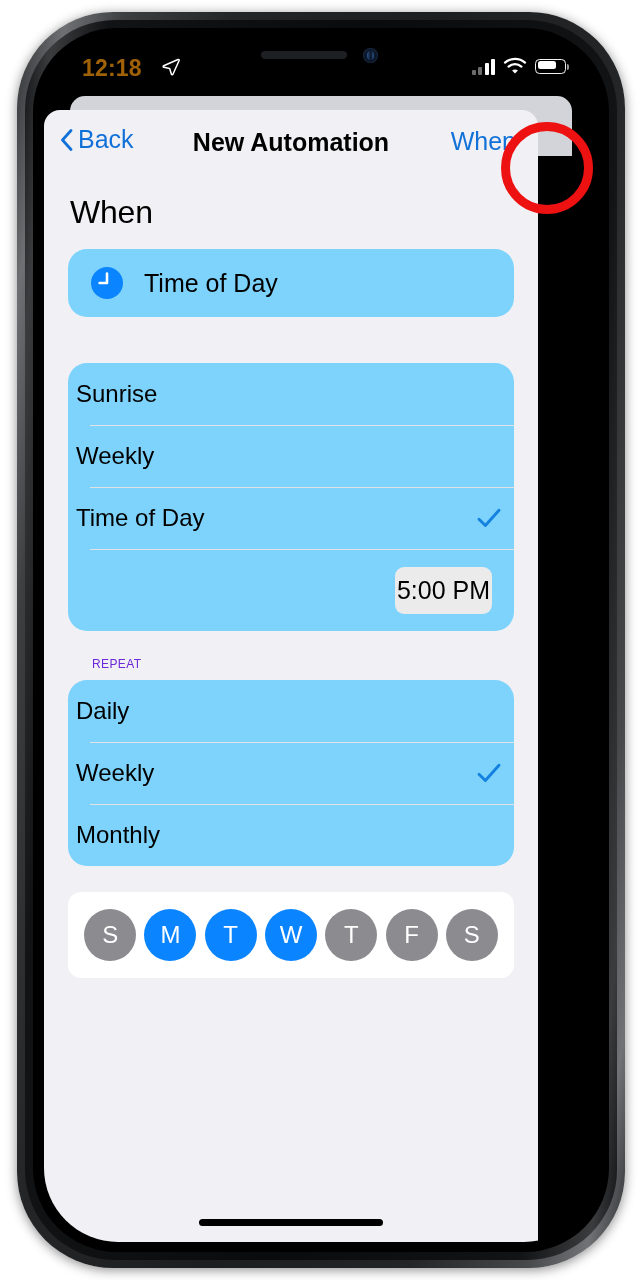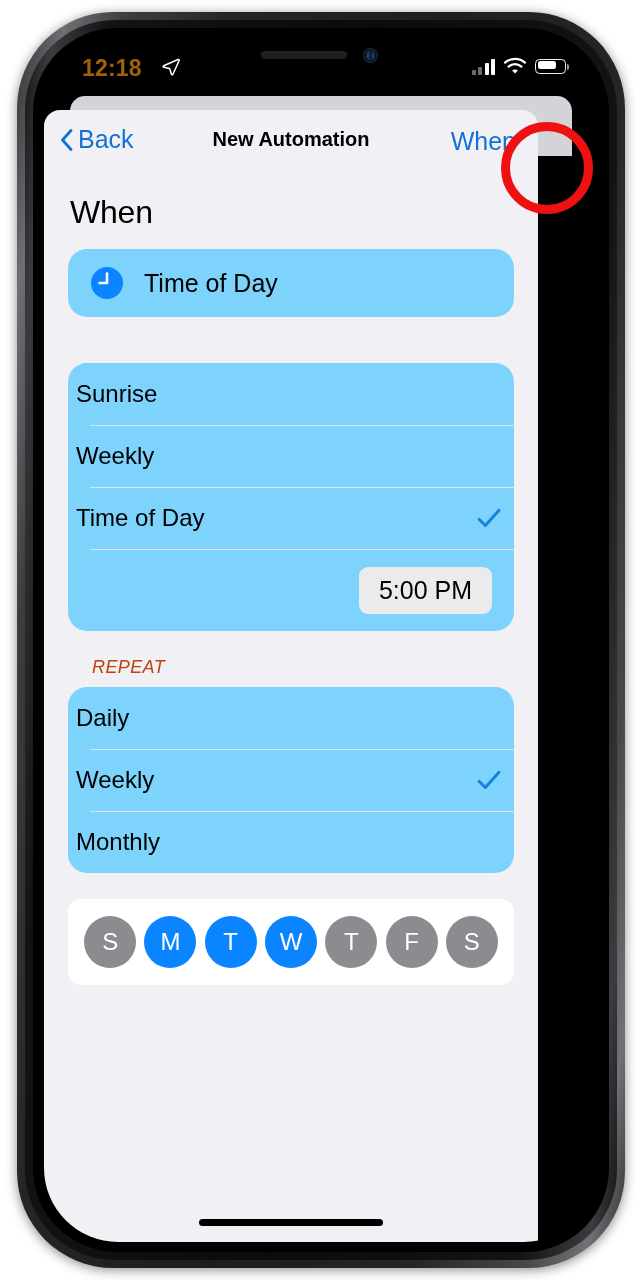--- a/index.html
+++ b/index.html
@@ -217,21 +217,21 @@
     color: #1271d8;
     font-size: 25px;
     cursor: pointer;
   }
   .chev { width: 13px; height: 22px; display:block; }
   .nav-title {
     position: absolute;
     left: 0; right: 0;
     top: 18px;
     text-align: center;
-    font-size: 20px;
+    font-size: 25px;
     font-weight: 700;
     color: #000;
   }
   .nav-next {
     position: absolute;
     right: 22px;
     top: 17px;
     color: #1271d8;
     font-size: 25px;
     font-weight: 400;
@@ -303,32 +303,31 @@
   .time-row::before {
     content: "";
     position: absolute;
     left: 22px; right: 0; top: 0;
     height: 1px;
     background: #e2e2e6;
   }
   .time-pill {
     background: #ebebeb;
     border-radius: 9px;
-    padding: 9px 20px;
+    padding: 9px 2px;
     font-size: 25px;
     color: #000;
     cursor: pointer;
   }
 
   .group-header {
-    font-size: 18px;
-    color: #c2410c;
+    font-size: 12px;
+    color: #6d28d9;
     letter-spacing: .4px;
     margin: 26px 0 9px 24px;
-    font-style: italic;
   }
 
   
   .days-card {
     background: #fff;
     border-radius: 13px;
     display: flex;
     align-items: center;
     justify-content: space-around;
     height: 86px;

